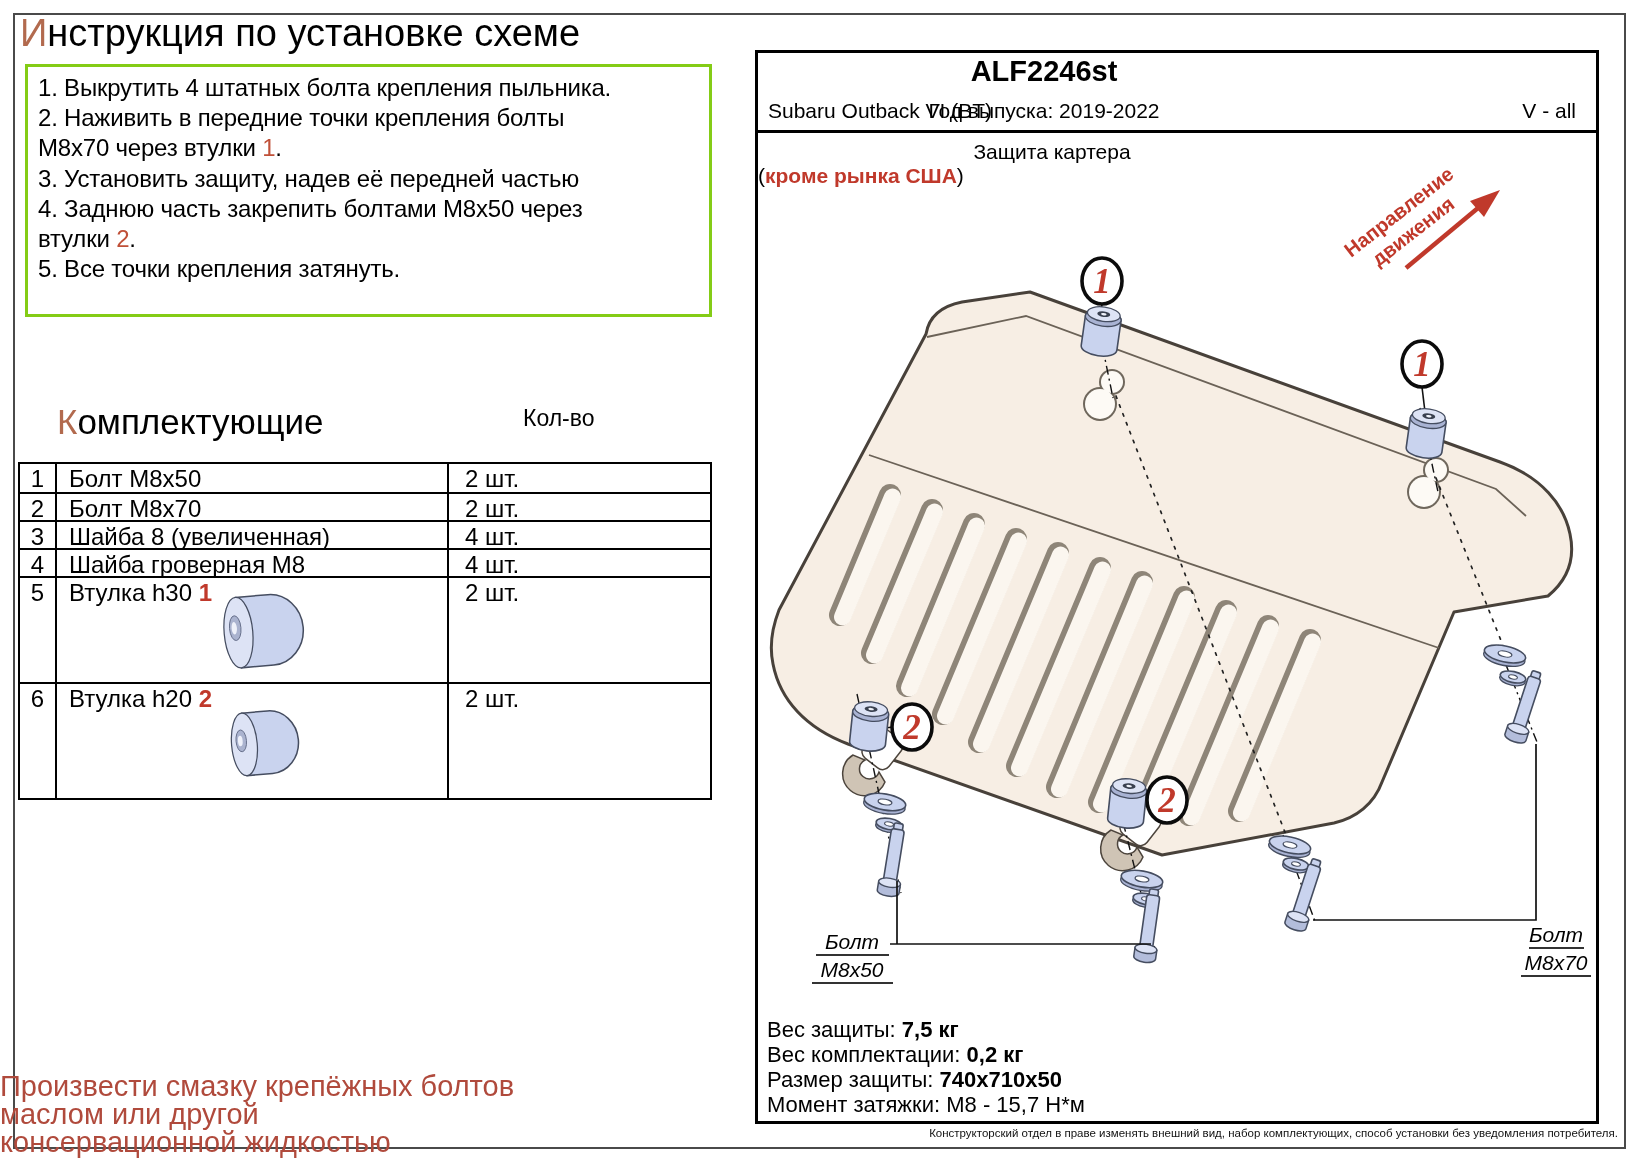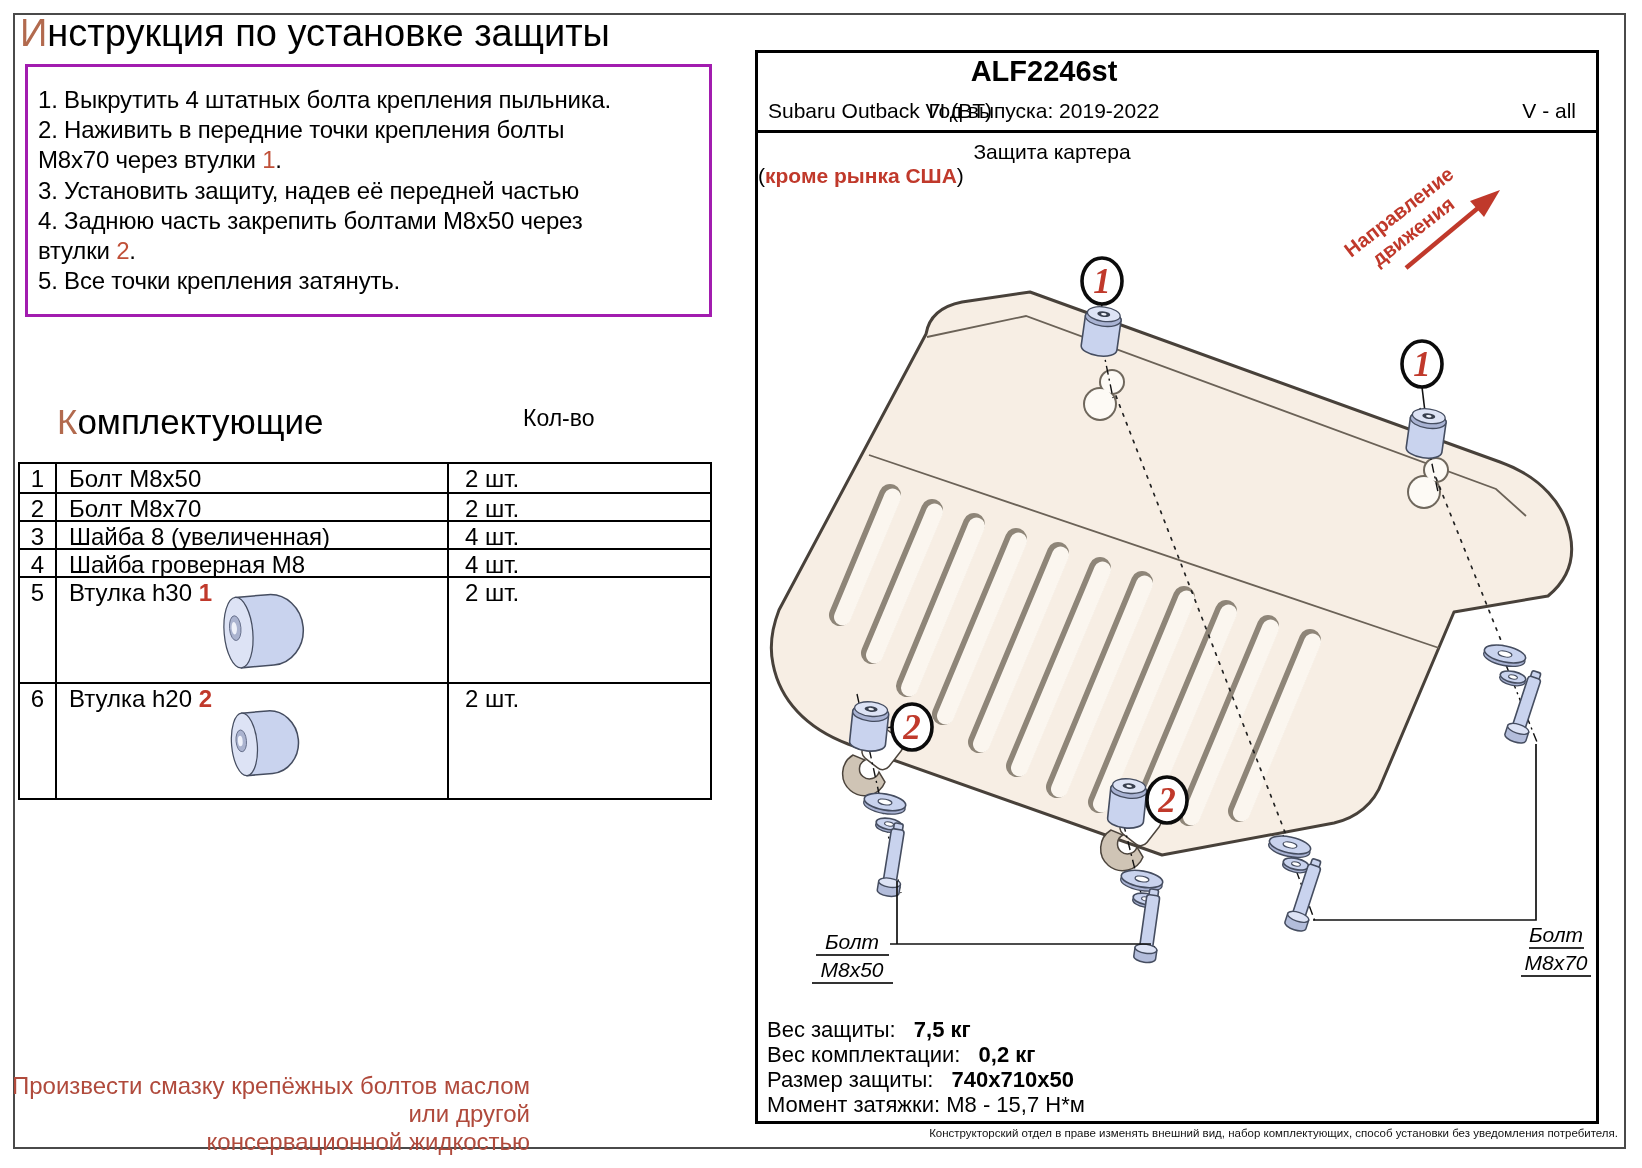--- a/index.html
+++ b/index.html
@@ -1,46 +1,46 @@
 <!DOCTYPE html>
 <html style="--accent_red: #c0392b; --ref_red: #c05038; --title_letter: #b26a4e; --note_red: #b04a3c;"><head>
 <meta charset="utf-8">
 <style>
   html,body{margin:0;padding:0;background:#fff;}
   body{width:1642px;height:1168px;position:relative;font-family:"Liberation Sans",sans-serif;color:#000;overflow:hidden;}
   .page-border{position:absolute;left:13px;top:13px;width:1609px;height:1132px;border:2px solid #4a4a4a;}
   
   .title{position:absolute;left:20px;top:12px;font-size:38px;font-weight:400;white-space:nowrap;}
   .first-letter{color:var(--title_letter);}
-  .instr-box{position:absolute;left:25px;top:64px;width:687px;height:253px;border:3px solid #a21caf;box-sizing:border-box;padding:18px 10px;font-size:24px;line-height:30.2px;letter-spacing:-0.2px;}
+  .instr-box{position:absolute;left:25px;top:64px;width:687px;height:253px;border:3px solid #84cc16;box-sizing:border-box;padding:6px 10px;font-size:24px;line-height:30.2px;letter-spacing:-0.2px;}
   .i-red{color:var(--ref_red);}
   .comp-title{position:absolute;left:57px;top:402px;font-size:35px;}
   .qty-title{position:absolute;left:523px;top:405px;font-size:23px;}
   .tbl{position:absolute;left:18px;top:462px;width:694px;border:2px solid #000;box-sizing:border-box;}
   .trow{display:flex;border-top:2px solid #000;box-sizing:border-box;}
   .trow:first-child{border-top:none;}
   .c-num{width:37px;border-right:2px solid #000;text-align:center;font-size:24px;padding-top:1px;box-sizing:border-box;flex:none;}
   .c-name{width:392px;border-right:2px solid #000;padding:1px 0 0 12px;font-size:24px;position:relative;box-sizing:border-box;flex:none;}
   .c-qty{flex:1;padding:1px 0 8px 16px;font-size:24px;}
   .h28{height:28px;} .h106{height:106px;} .h116{height:116px;}
   .ref-red{color:var(--accent_red);font-weight:bold;}
   .cell-art{position:absolute;}
-  .note{position:absolute;left:0;top:1072px;width:530px;text-align:right;font-size:24px;line-height:28px;color:var(--note_red);}
+  .note{position:absolute;left:0;top:1072px;width:530px;text-align:left;font-size:29px;line-height:28px;color:var(--note_red);}
   
   .panel{position:absolute;left:755px;top:50px;width:844px;height:1074px;border:3px solid #000;box-sizing:border-box;}
   .pn{position:absolute;left:0;top:2px;width:572px;text-align:center;font-size:29px;font-weight:bold;}
   .veh{position:absolute;left:10px;top:46px;font-size:21px;}
   .year{position:absolute;left:0;top:46px;width:572px;text-align:center;font-size:21px;}
   .eng{position:absolute;right:20px;top:46px;font-size:21px;}
   .hdiv{position:absolute;left:0;right:0;top:77px;border-top:3px solid #000;}
   .prod1{position:absolute;left:8px;top:87px;width:572px;text-align:center;font-size:21px;}
   .prod2{position:absolute;left:0;top:111px;width:572px;text-align:left;font-size:21px;}
   .mkt{color:var(--accent_red);font-weight:bold;}
   .specs{position:absolute;left:9px;top:964px;font-size:22px;line-height:25px;}
-  .spec-b{font-weight:bold;margin-left:12px;}
+  .spec-b{font-weight:bold;}
   .diag{position:absolute;left:-3px;top:-3px;width:844px;height:1074px;}
   .disclaimer{position:absolute;right:24px;top:1127px;font-size:11.5px;color:#111;}
   
   .plate{fill:#f7eee4;stroke:#48413a;stroke-width:3;stroke-linejoin:round;}
   .seam{stroke:#6b6257;stroke-width:1.8;fill:none;}
   .slot-d{stroke:#8e8578;stroke-width:22;stroke-linecap:round;}
   .slot-l{stroke:#fbf6ef;stroke-width:17;stroke-linecap:round;}
   .kh-d{fill:#6f675c;} .kh-l{fill:#fdfaf5;}
   .hook{fill:#cfc4b5;stroke:#4c443c;stroke-width:1.5;}
   .hookgap{fill:#fff;stroke:#4c443c;stroke-width:1.5;}
@@ -59,21 +59,21 @@
   .ul{stroke:#333;stroke-width:1.8;}
   .dir-txt{font-size:20px;font-weight:600;fill:var(--accent_red);}
   .arrow{stroke:var(--accent_red);stroke-width:4.5;}
   .arrowhead{fill:var(--accent_red);}
 </style>
 </head>
 <body>
 
 <div class="page-border"></div>
 
-<div class="title"><span class="first-letter">И</span><span>нструкция по установке защиты</span></div>
+<div class="title"><span class="first-letter">И</span><span>нструкция по установке схеме</span></div>
 
 <div class="instr-box" id="instr-box">
     <div><span>1. Выкрутить 4 штатных болта крепления пыльника.</span></div>
     <div><span>2. Наживить в передние точки крепления болты</span></div>
     <div><span>М8х70 через втулки </span><span class="i-red">1</span><span>.</span></div>
     <div><span>3. Установить защиту, надев её передней частью</span></div>
     <div><span>4. Заднюю часть закрепить болтами М8х50 через</span></div>
     <div><span>втулки </span><span class="i-red">2</span><span>.</span></div>
     <div><span>5. Все точки крепления затянуть.</span></div>
   </div>

